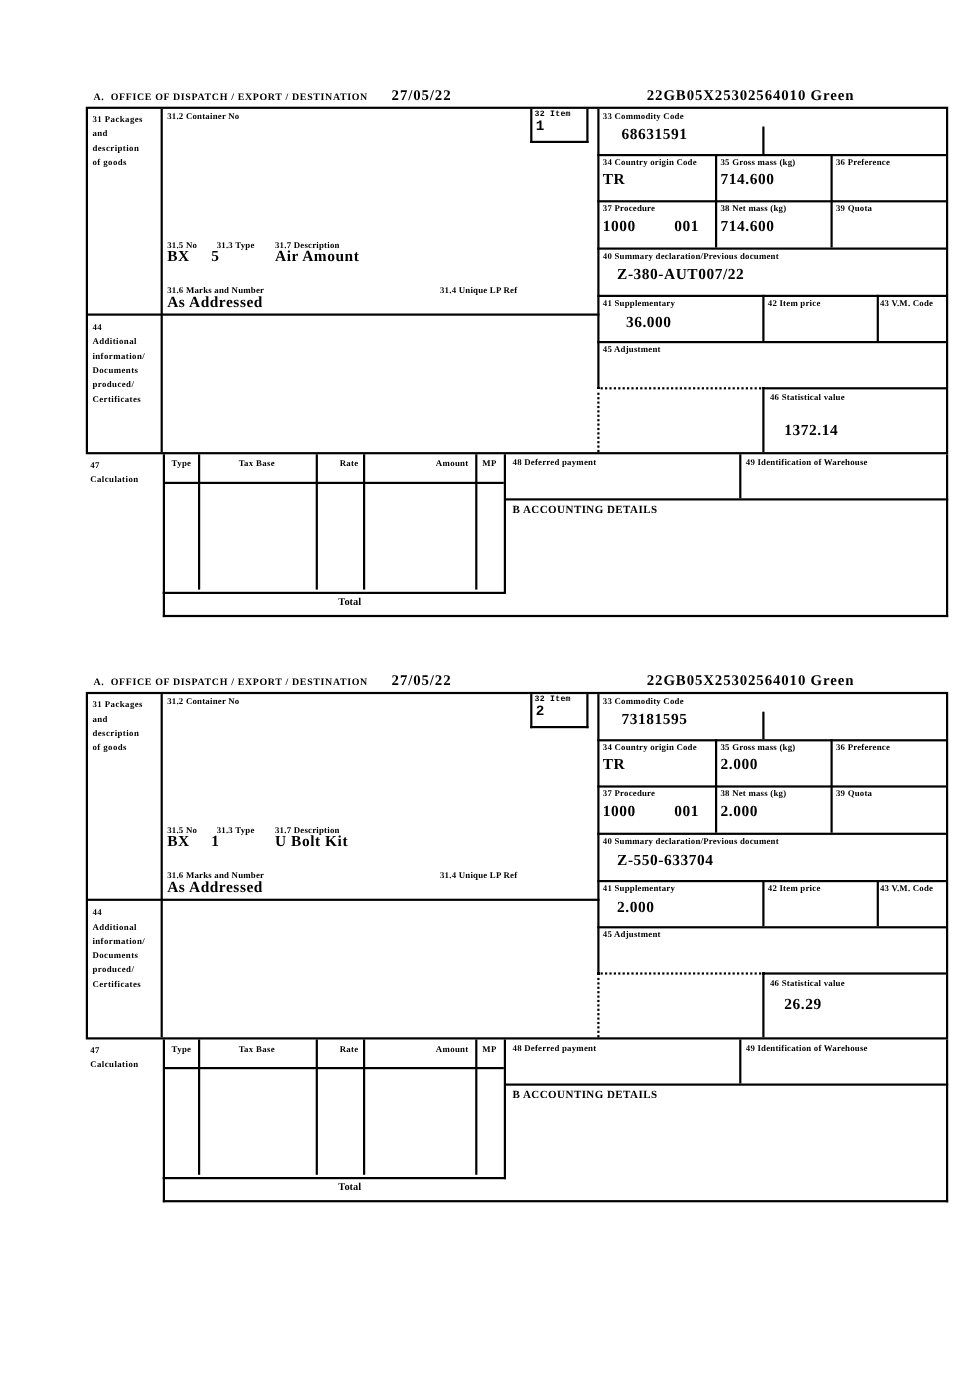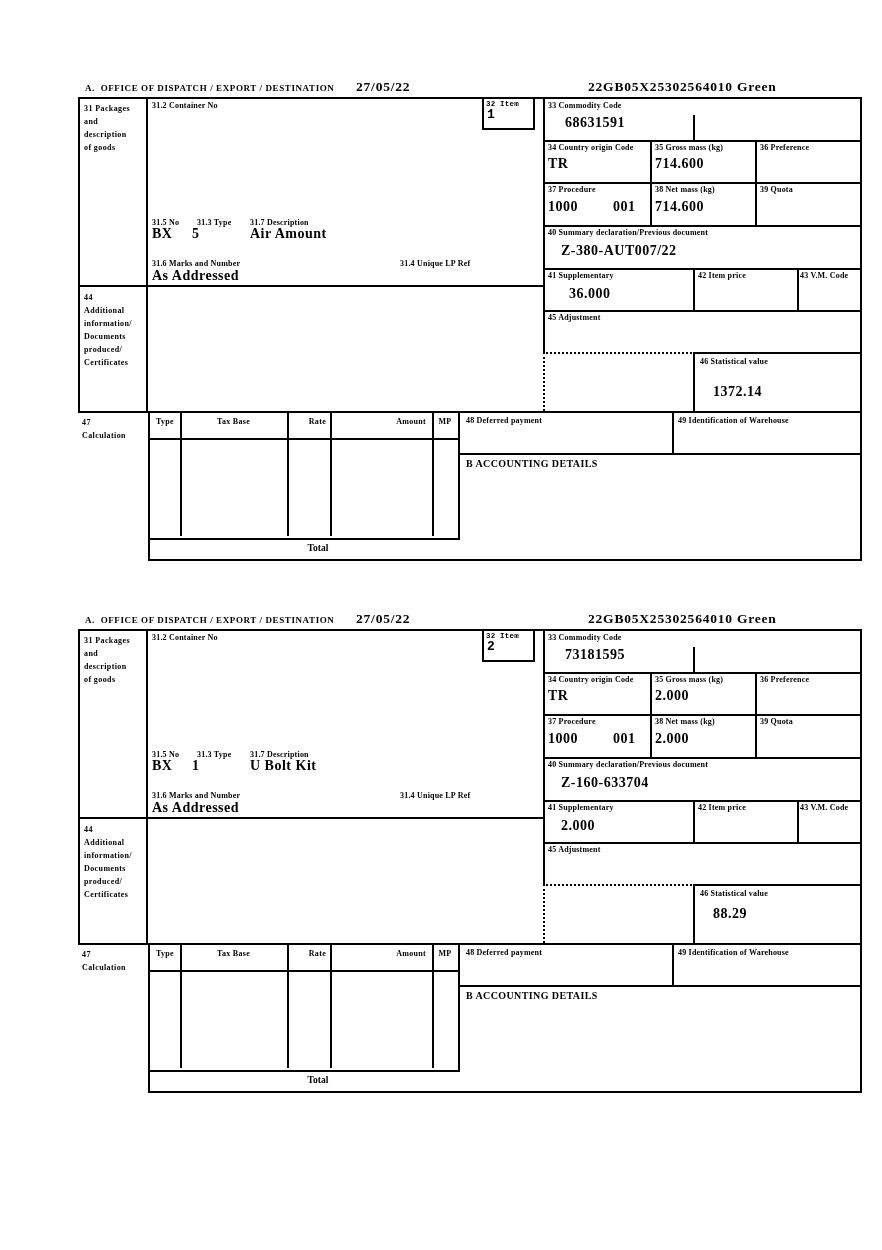--- a/index.html
+++ b/index.html
@@ -221,32 +221,32 @@
       <div class="abs val" style="left:575px; top:57px;">2.000</div>
 
       <div class="abs tlbl" style="left:468px; top:86px;">37 Procedure</div>
       <div class="abs tlbl" style="left:575px; top:86px;">38 Net mass (kg)</div>
       <div class="abs tlbl" style="left:680px; top:86px;">39 Quota</div>
       <div class="abs val" style="left:468px; top:100px;">1000</div>
       <div class="abs val" style="left:533px; top:100px;">001</div>
       <div class="abs val" style="left:575px; top:100px;">2.000</div>
 
       <div class="abs tlbl" style="left:468px; top:129px;">40 Summary declaration/Previous document</div>
-      <div class="abs val" style="left:481px; top:144px;">Z-160-633704</div>
+      <div class="abs val" style="left:481px; top:144px;">Z-550-633704</div>
 
       <div class="abs tlbl" style="left:468px; top:172px;">41 Supplementary</div>
       <div class="abs tlbl" style="left:618px; top:172px;">42 Item price</div>
       <div class="abs tlbl" style="left:720px; top:172px;">43 V.M. Code</div>
       <div class="abs val" style="left:481px; top:187px;">2.000</div>
 
       <div class="abs tlbl" style="left:468px; top:214px;">45 Adjustment</div>
 
       <div class="abs box46" style="left:613px; top:253px; width:167px; height:59px;">
         <div class="abs tlbl" style="left:5px; top:3px;">46 Statistical value</div>
-        <div class="abs val" style="left:18px; top:20px;">88.29</div>
+        <div class="abs val" style="left:18px; top:20px;">26.29</div>
       </div>
     </div>
 
     <div class="abs" style="left:0; top:336px; width:784px; height:148px;">
       <div class="abs lbl" style="left:4px; top:3px; width:62px;">47
 Calculation</div>
 
       <div class="abs calctable" style="left:70px; top:0; width:312px; height:127px;">
         <div class="vline" style="left:30px; top:0; height:123px;"></div>
         <div class="vline" style="left:137px; top:0; height:123px;"></div>

